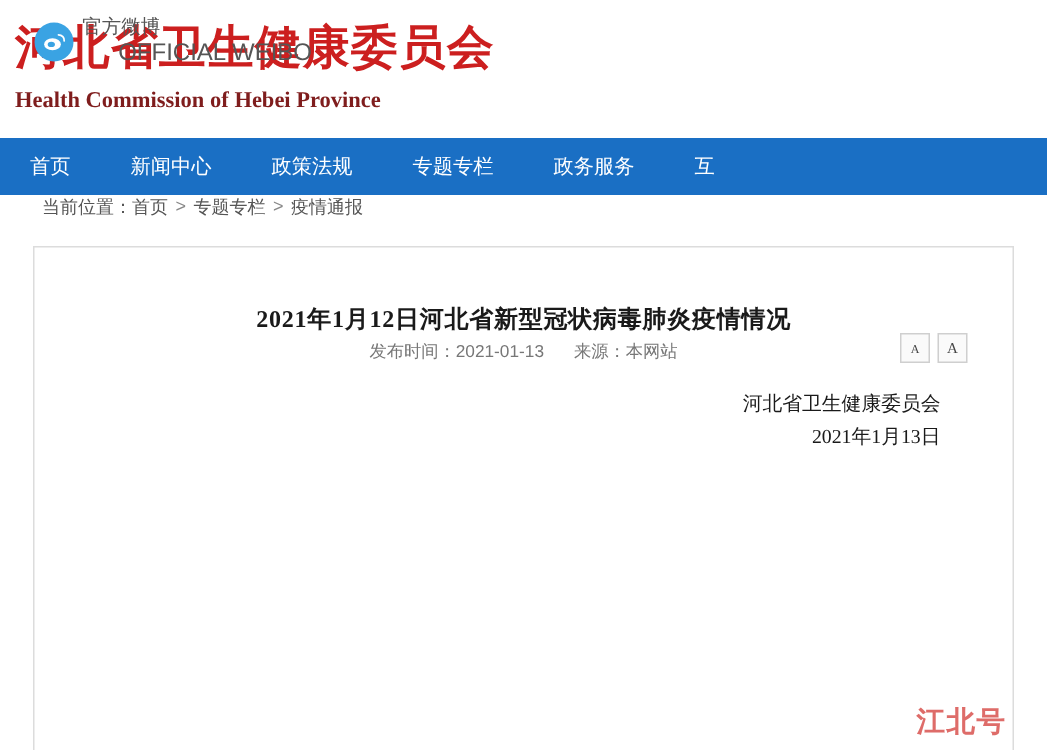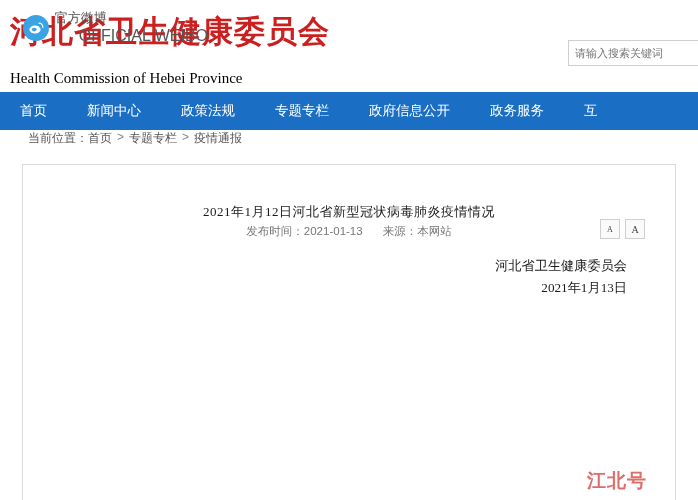--- a/index.html
+++ b/index.html
@@ -31,24 +31,24 @@
     font-family: "Liberation Serif", serif;
     font-weight: bold;
     font-size: 31px;
     color: #cc1f1f;
     letter-spacing: 1px;
     line-height: 36px;
     white-space: nowrap;
   }
   .brand-en {
     font-family: "Liberation Serif", serif;
-    font-weight: normal;
+    font-weight: bold;
     font-size: 15px;
-    color: #000000;
-    margin-top: 20px;
+    color: #7f1d1d;
+    margin-top: 9px;
     letter-spacing: 0px;
     white-space: nowrap;
   }
 
   .weibo-block {
     position: absolute;
     right: 490px; top: 10px;
     display: flex;
     align-items: center;
     gap: 6px;
@@ -127,22 +127,22 @@
     border-bottom: none;
     background: #fff;
     height: 336px;
     padding: 0 30px;
     position: relative;
     overflow: hidden;
   }
   .art-title {
     text-align: center;
     font-family: "Liberation Serif", serif;
-    font-size: 13px;
-    font-weight: normal;
+    font-size: 16px;
+    font-weight: bold;
     color: #1a1a1a;
     padding-top: 38px;
     letter-spacing: 0.5px;
   }
   .art-meta {
     display: flex;
     align-items: center;
     justify-content: center;
     font-size: 11.5px;
     color: #777;
@@ -186,21 +186,21 @@
     font-family: "Liberation Serif", serif;
     font-size: 13.2px;
     line-height: 22px;
     color: #1a1a1a;
     padding-right: 18px;
   }
 
   
   .watermark {
     position: absolute;
-    right: 28px; bottom: 6px;
+    right: 4px; bottom: 6px;
     font-family: "Liberation Serif", serif;
     font-size: 19px;
     font-weight: bold;
     color: #d9534f;
     opacity: 0.85;
     letter-spacing: 1px;
   }
 </style>
 </head>
 <body>
@@ -220,32 +220,27 @@
           <ellipse cx="6.2" cy="9.6" rx="2.4" ry="1.8" fill="#3aa3e3"></ellipse>
           <path d="M11 3.2c2.3 0 4.1 1.9 3.8 4.1" stroke="#ffffff" stroke-width="1.2" fill="none" stroke-linecap="round"></path>
         </svg>
       </div>
       <div class="weibo-text">
         <div class="l1">官方微博</div>
         <div class="l2">OFFICIAL WEIBO</div>
       </div>
     </div>
 
-    <div class="search-wrap">
-      <input class="search-input" type="text" placeholder="请输入搜索关键词" style="">
-
-    </div>
   </div>
 
   <div class="nav">
     <div class="nav-item">首页</div>
     <div class="nav-item">新闻中心</div>
     <div class="nav-item">政策法规</div>
     <div class="nav-item">专题专栏</div>
-    <div class="nav-item">政府信息公开</div>
     <div class="nav-item">政务服务</div>
     <div class="nav-item">互</div>
   </div>
 
   <div class="breadcrumb">
     <span>当前位置：</span>
     <a href="#">首页</a>
     <span class="crumb-sep">&gt;</span>
     <a href="#">专题专栏</a>
     <span class="crumb-sep">&gt;</span>

